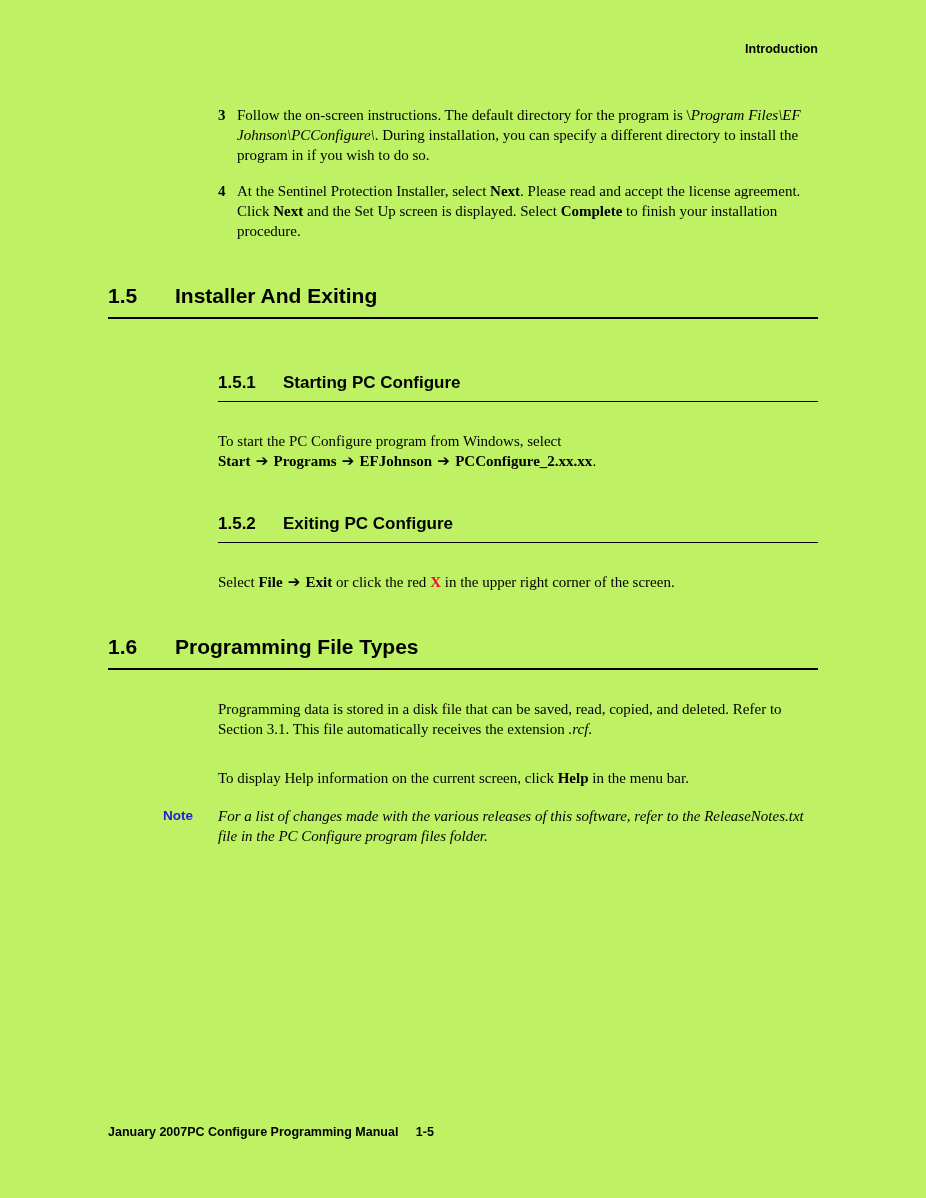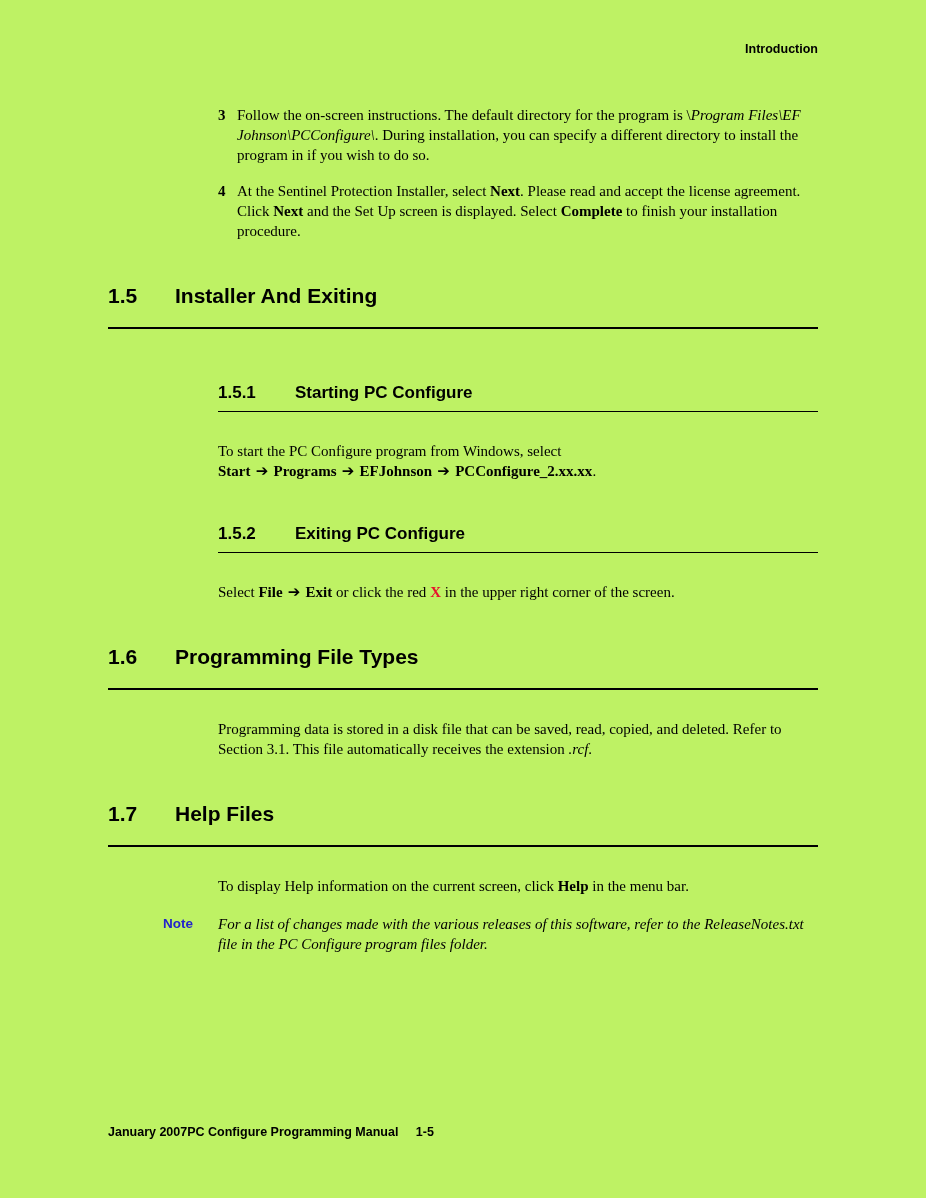--- a/index.html
+++ b/index.html
@@ -26,39 +26,38 @@
   .content { position: absolute; top: 0; left: 0; right: 0; }
 
   .step { display: flex; margin: 0 108px 16px 218px; }
   .step:first-child { margin-top: 105px; }
   .step-num { flex: 0 0 19px; font-weight: bold; line-height: 20px; }
   .step-text { width: 581px; line-height: 20px; }
 
   .section-heading {
     display: flex;
     margin: 43px 108px 0 108px;
-    padding-bottom: 19px;
+    padding-bottom: 9px;
     border-bottom: 2px solid #000;
     font-family: "Liberation Sans", sans-serif;
     font-weight: bold;
     font-size: 21px;
     line-height: 24px;
   }
   .section-heading .h-num { flex: 0 0 67px; }
 
   .subsection-heading {
     display: flex;
     margin: 54px 108px 0 218px;
     padding-bottom: 8px;
     border-bottom: 1.5px solid #000;
     font-family: "Liberation Sans", sans-serif;
     font-weight: bold;
     font-size: 17px;
     line-height: 20px;
-    gap: 12px;
   }
   .subsection-heading .h-num { flex: 0 0 65px; }
 
   .para { margin: 29px 108px 0 218px; width: 600px; line-height: 20px; }
   .mt44 { margin-top: 43px; }
 
   .note-block { display: flex; margin: 18px 108px 0 163px; }
   .note-label {
     flex: 0 0 55px;
     padding-top: 2px;
@@ -127,24 +126,20 @@
 
     <div class="para"><span>Select </span><span class="st-b">File</span><span class="st-b st-arrow"> ➔ </span><span class="st-b">Exit</span><span> or click the red </span><span class="st-red">X</span><span> in the upper right corner of the screen.</span></div>
 
     <div class="section-heading">
       <span class="h-num">1.6</span>
       <span class="h-title">Programming File Types</span>
     </div>
 
     <div class="para para-file-types"><span>Programming data is stored in a disk file that can be saved, read, copied, and deleted. Refer to Section 3.1. This file automatically receives the extension </span><span class="st-i">.rcf</span><span>.</span></div>
 
-    <div class="section-heading">
-      <span class="h-num">1.7</span>
-      <span class="h-title">Help Files</span>
-    </div>
 
     <div class="para"><span>To display Help information on the current screen, click </span><span class="st-b">Help</span><span> in the menu bar.</span></div>
 
     <div class="note-block">
       <span class="note-label">Note</span>
       <div class="note-text"><span class="st-i">For a list of changes made with the various releases of this software, refer to the ReleaseNotes.txt file in the PC Configure program files folder.</span></div>
     </div>
 
   </div>
 

